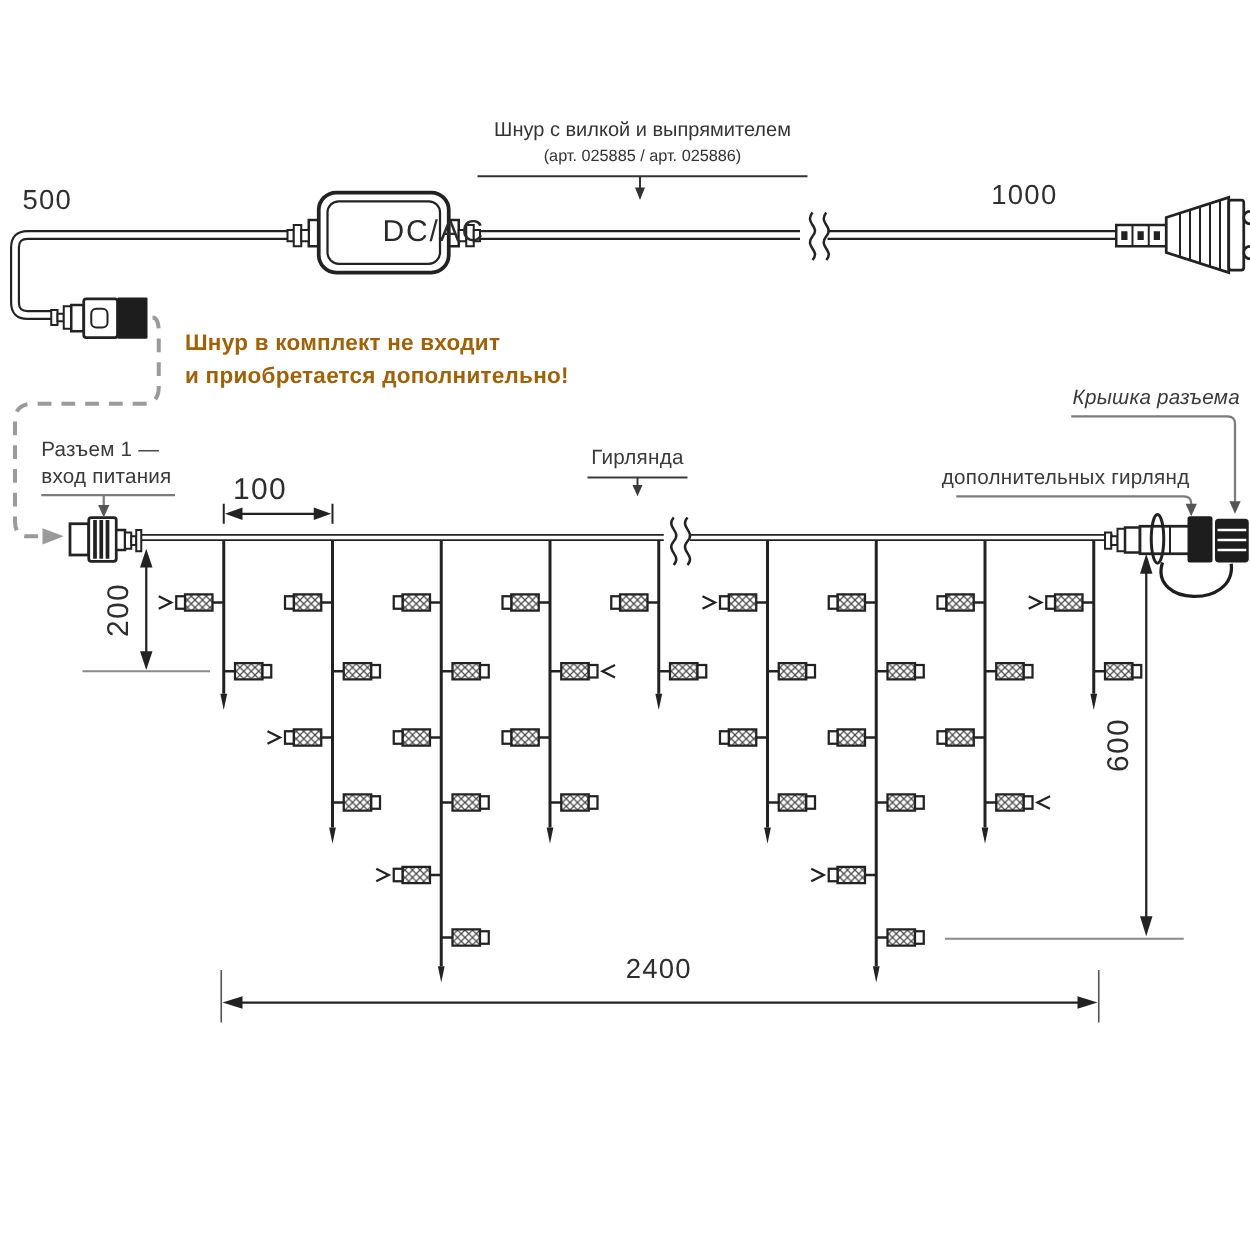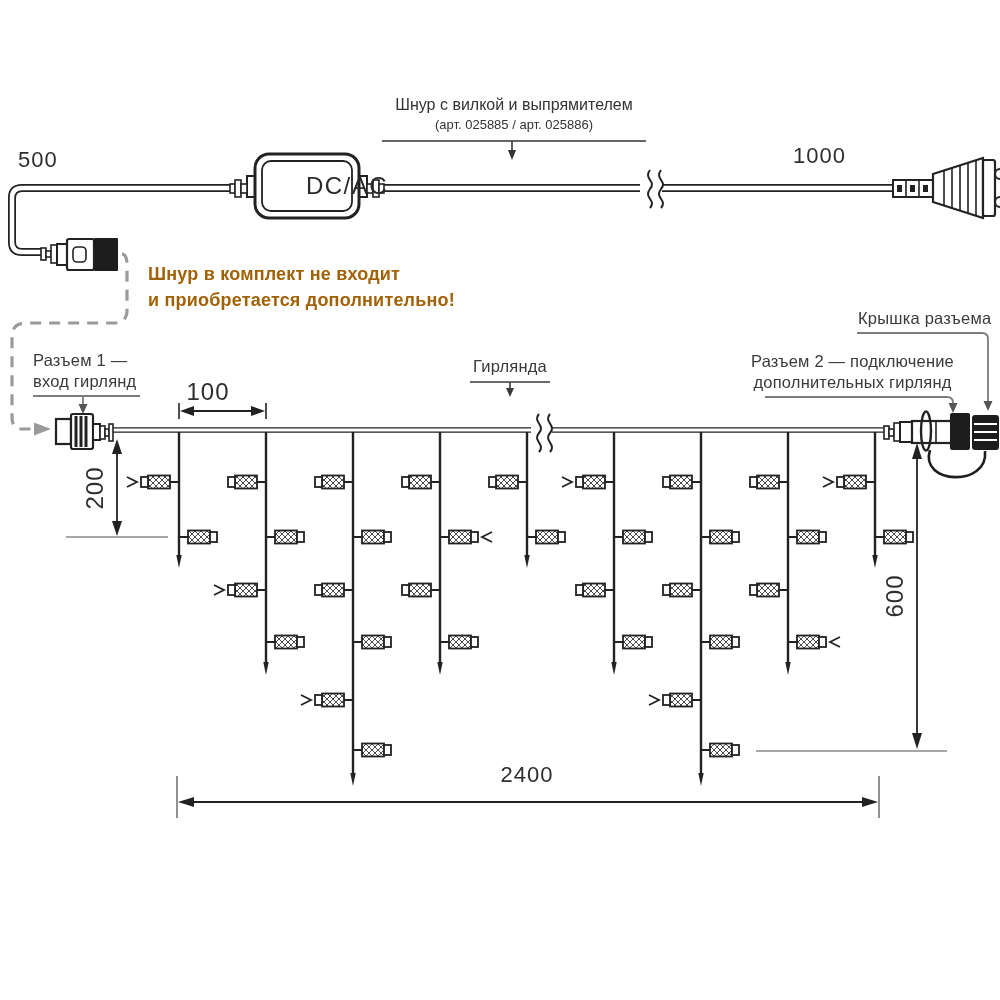--- a/index.html
+++ b/index.html
@@ -317,27 +317,26 @@
   <div class="lbl dim" style="left:793px;top:143px;">1000</div>
   <div class="lbl boxlbl center" style="left:255px;top:154px;width:104px;height:64px;line-height:64px;margin-left:40px;">DC/AC</div>
 
   <div class="lbl center" style="left:364px;top:96px;width:300px;font-size:16px;color:#333;">Шнур с вилкой и выпрямителем</div>
   <div class="lbl center" style="left:364px;top:117px;width:300px;font-size:13px;color:#333;text-align:center;">(арт. 025885 / арт. 025886)</div>
 
   <div class="lbl warn" style="left:148px;top:264px;">Шнур в комплект не входит</div>
   <div class="lbl warn" style="left:148px;top:290px;">и приобретается дополнительно!</div>
 
   <div class="lbl callout" style="left:33px;top:351px;text-align:right;">Разъем 1 —</div>
-  <div class="lbl callout" style="left:33px;top:372px;">вход гирлянд</div>
+  <div class="lbl callout" style="left:33px;top:372px;">вход питания</div>
 
   <div class="lbl callout center" style="left:430px;top:357px;width:160px;">Гирлянда</div>
 
-  <div class="lbl callout center" style="left:745px;top:352px;width:215px;">Разъем 2 — подключение</div>
   <div class="lbl callout center" style="left:745px;top:373px;width:215px;">дополнительных гирлянд</div>
 
-  <div class="lbl callout" style="left:858px;top:309px;">Крышка разъема</div>
+  <div class="lbl callout" style="left:858px;top:309px;font-style:italic;">Крышка разъема</div>
 
   <div class="lbl dim-sm center" style="left:173px;top:378px;width:70px;">100</div>
   <div class="lbl dim-sm center rot" style="left:50px;top:474px;width:90px;height:28px;line-height:28px;">200</div>
   <div class="lbl dim-sm center rot" style="left:850px;top:582px;width:90px;height:28px;line-height:28px;">600</div>
   <div class="lbl dim center" style="left:467px;top:762px;width:120px;">2400</div>
 
 </div>
 
 </body></html>

